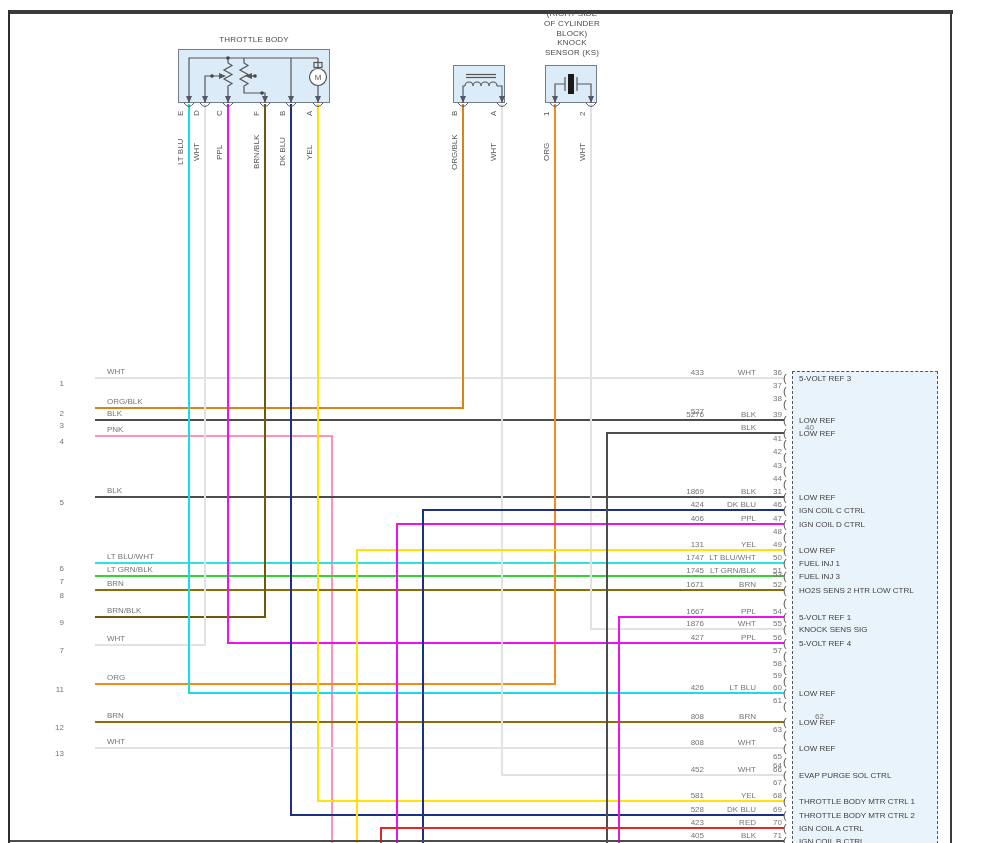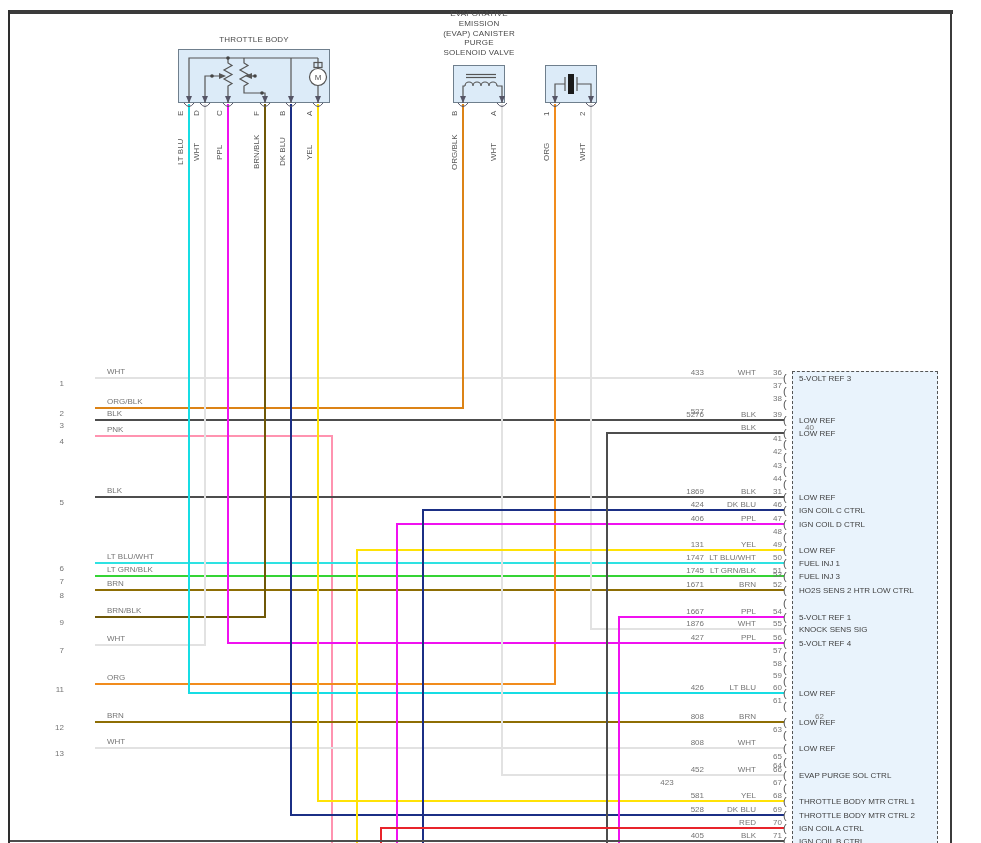--- a/index.html
+++ b/index.html
@@ -117,26 +117,26 @@
       <path d="M 550 103 Q 555 110 560 103" stroke="#556" fill="none" stroke-width="1"></path>
       <polygon points="588,96 594,96 591,103" fill="#556"></polygon>
       <path d="M 586 103 Q 591 110 596 103" stroke="#556" fill="none" stroke-width="1"></path>
     </svg>
 
   <div class="btop"></div>
   <div class="bleft"></div>
   <div class="bright"></div>
 
   <div class="t ctr" style="left:178px;top:35px;width:152px;">THROTTLE BODY</div>
-  <div class="t ctr" style="left:424px;top:9px;width:110px;" id="evap-title">
-      <div>EVAPORATIVE</div>
-      <div>EMISSION</div>
-      <div>(EVAP) CANISTER</div>
-      <div>PURGE</div>
-      <div>SOLENOID VALVE</div>
+  <div class="t ctr" style="left:517px;top:9px;width:110px;" id="knock-title">
+      <div>(RIGHT SIDE</div>
+      <div>OF CYLINDER</div>
+      <div>BLOCK)</div>
+      <div>KNOCK</div>
+      <div>SENSOR (KS)</div>
     </div>
 
   <div id="gen">
       <div class="rot pletter" style="left: 176px; top: 105px;">E</div>
       <div class="rot pwire" style="left: 176px; top: 124px;">LT BLU</div>
       <div class="rot pletter" style="left: 192px; top: 105px;">D</div>
       <div class="rot pwire" style="left: 192px; top: 124px;">WHT</div>
       <div class="rot pletter" style="left: 215px; top: 105px;">C</div>
       <div class="rot pwire" style="left: 215px; top: 124px;">PPL</div>
       <div class="rot pletter" style="left: 252px; top: 105px;">F</div>
@@ -297,21 +297,21 @@
       <div class="ccct" style="top: 791px;">581</div>
       <div class="ccol" style="top: 791px;">YEL</div>
       <div class="cpin" style="top: 791px;">68</div>
       <div class="cbr" style="top: 795px;">(</div>
       <div class="cfn" style="top: 797px;">THROTTLE BODY MTR CTRL 1</div>
       <div class="ccct" style="top: 805px;">528</div>
       <div class="ccol" style="top: 805px;">DK BLU</div>
       <div class="cpin" style="top: 805px;">69</div>
       <div class="cbr" style="top: 809px;">(</div>
       <div class="cfn" style="top: 811px;">THROTTLE BODY MTR CTRL 2</div>
-      <div class="ccct" style="top: 778px; text-align: center;">423</div>
+      <div class="ccct" style="top: 818px;">423</div>
       <div class="ccol" style="top: 818px;">RED</div>
       <div class="cpin" style="top: 818px;">70</div>
       <div class="cbr" style="top: 822px;">(</div>
       <div class="cfn" style="top: 824px;">IGN COIL A CTRL</div>
       <div class="ccct" style="top: 831px;">405</div>
       <div class="ccol" style="top: 831px;">BLK</div>
       <div class="cpin" style="top: 831px;">71</div>
       <div class="cbr" style="top: 835px;">(</div>
       <div class="cfn" style="top: 837px;">IGN COIL B CTRL</div>
     </div>

